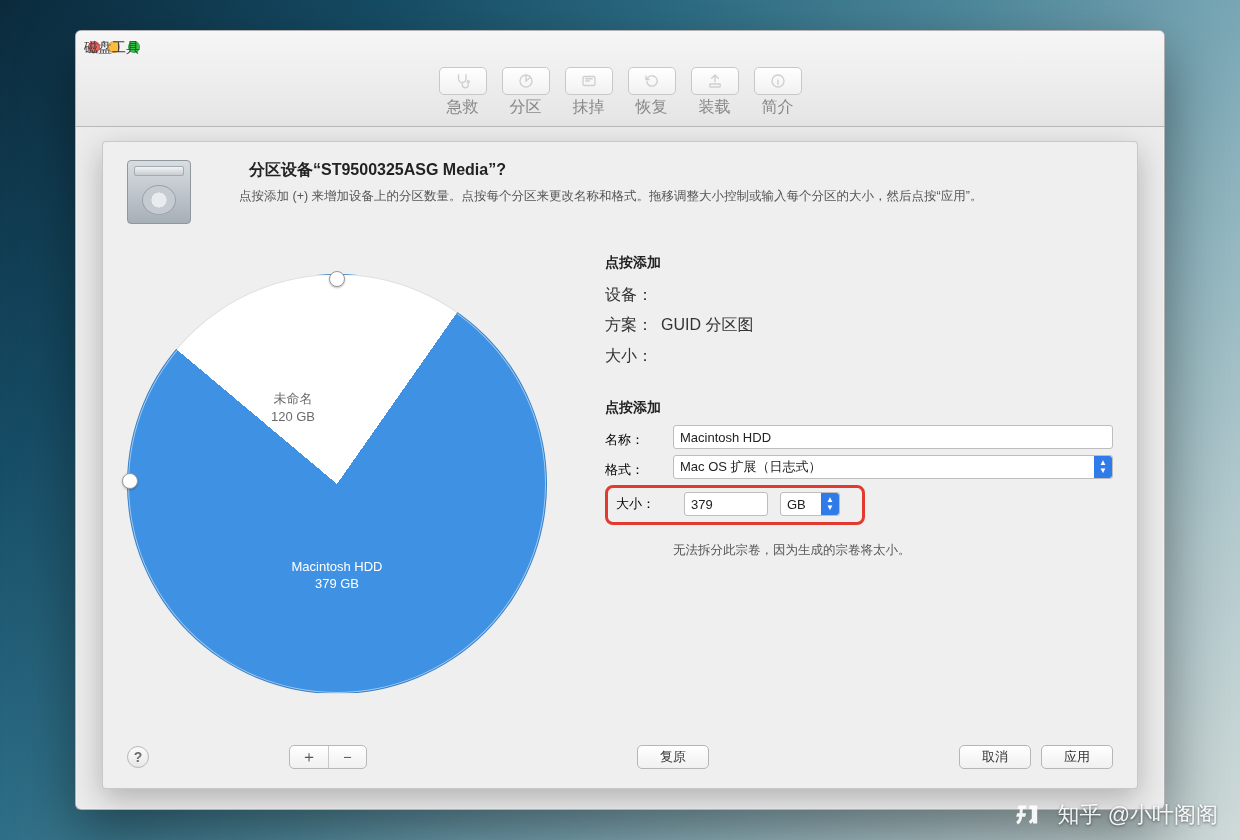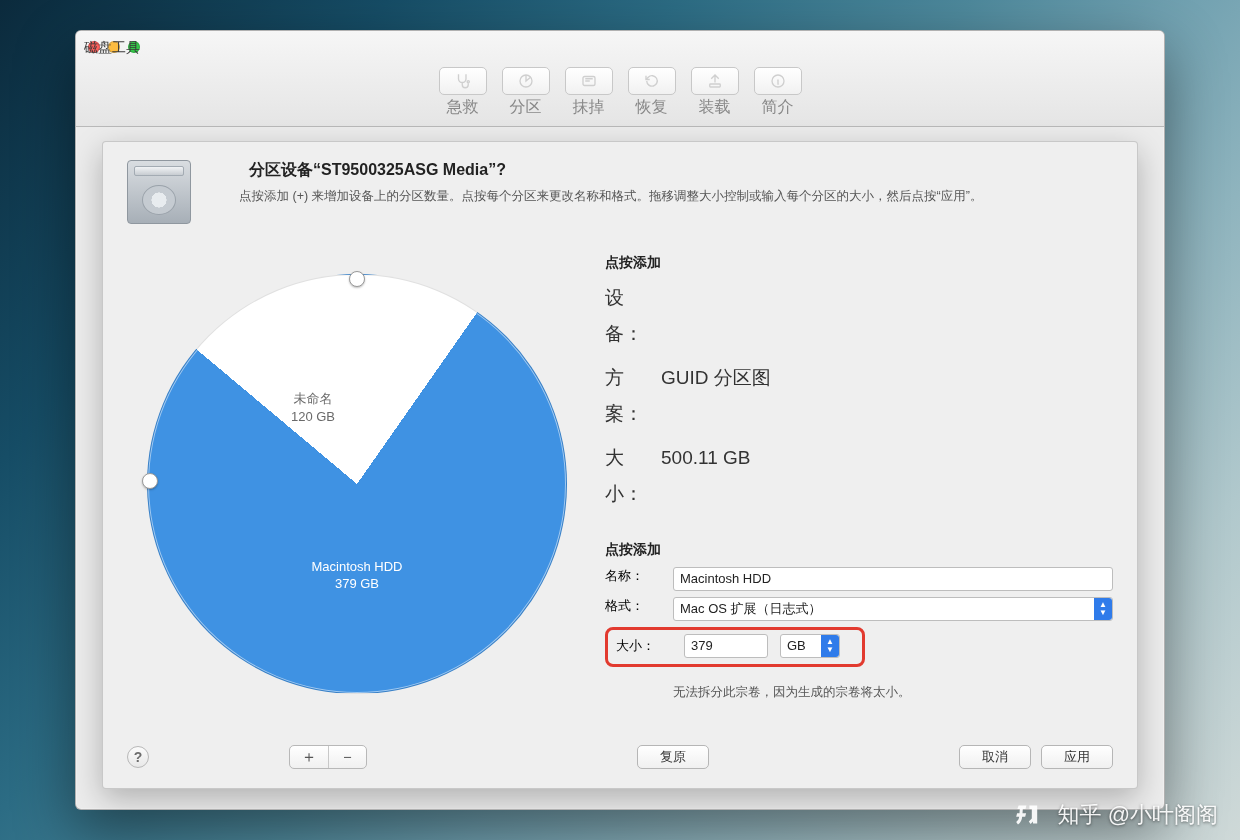--- a/index.html
+++ b/index.html
@@ -68,47 +68,47 @@
   }
   .diskicon::before { content:""; position:absolute; left:6px; right:6px; top:5px; height:8px;
     background: linear-gradient(#f1f3f5,#c7ccd1); border-radius:2px; border:1px solid #a3abb3; }
   .diskicon::after { content:""; position:absolute; left:14px; right:14px; top:24px; bottom:8px;
     background: radial-gradient(circle at 50% 50%, #e8ecef 0 35%, #c5cbd1 36% 100%);
     border-radius:50%; border:1px solid #9aa2aa; }
   .sheet-head h1 { font-size: 16px; font-weight: 600; color:#222; margin-bottom: 6px; margin-left: 42px; }
   .sheet-head p  { font-size: 12.5px; color:#555; line-height: 1.5; margin-left: 32px; }
 
   .sheet-body { display: flex; gap: 18px; flex: 1; margin-top: 10px; }
-  .pie-col { width: 460px; position: relative; display:flex; align-items:center; justify-content:center; }
+  .pie-col { width: 460px; position: relative; display:flex; align-items:center; justify-content:flex-start; }
   .info-col { flex: 1; padding-top: 14px; }
 
   .pie {
     width: 420px; height: 420px; border-radius: 50%;
     background: conic-gradient(from 310deg, #ffffff 0deg, #ffffff 85deg, #3f92e3 85deg, #3f92e3 360deg);
     border: 1px solid rgba(0,0,0,.12);
     position: relative;
     box-shadow: inset 0 0 0 1px rgba(255,255,255,.5);
   }
   .pie .lbl { position:absolute; text-align:center; font-size:13px; line-height:1.35; }
   .pie .lbl.small { color:#6a6a6a; top:115px; left:105px; width:120px; }
   .pie .lbl.big   { color:#fff; bottom:100px; left:50%; transform:translateX(-50%); width:180px; }
   .handle {
     position:absolute; width:16px; height:16px; border-radius:50%;
     background:#fff; border:1px solid #9a9a9a; box-shadow:0 1px 2px rgba(0,0,0,.25);
   }
   .handle.h1 { top: -4px; left: 50%; transform: translateX(-50%); }
   .handle.h2 { top: 198px; left: -6px; }
 
   .section-title { font-weight:600; font-size:14px; color:#222; margin: 6px 0 8px 0; }
-  .kv { display:flex; font-size:19px; color:#333; line-height:1.9;margin-top:8px; }
+  .kv { display:flex; font-size:16px; color:#333; line-height:1.9; }
   .kv .k { width:56px; color:#333; }
   .kv .k::after { content:"："; }
   .kv .v { flex:1; color:#333; }
 
-  .form-row { display:flex; align-items:flex-start; gap:12px; font-size:13px; margin: 6px 0; }
+  .form-row { display:flex; align-items:flex-end; gap:12px; font-size:13px; margin: 6px 0; }
   .form-row .k { width:56px; text-align:left; }
   .form-row .k::after { content:"："; }
   input[type=text].fld {
     flex:1; height:24px; background:#fff; border:1px solid #bdbdbd; border-radius:3px;
     padding:0 6px; font-size:13px; color:#222;
   }
   .popup {
     height:24px; background:#fff; border:1px solid #bdbdbd; border-radius:3px;
     display:flex; align-items:center; padding:0 6px; font-size:13px; color:#222;
     position:relative; min-width:60px;
@@ -264,21 +264,20 @@
         <div class="section-title">点按添加</div>
         <div class="kv">
             <div class="k">设备</div>
           </div>
         <div class="kv">
             <div class="k">方案</div>
             <div class="v">GUID 分区图</div>
           </div>
         <div class="kv">
             <div class="k">大小</div>
-            <div class="v">500.11 GB</div>
           </div>
 
         <div style="height:22px"></div>
 
         <div class="section-title">点按添加</div>
 
         <div class="form-row">
           <div class="k">名称</div>
           <input type="text" class="fld" value="Macintosh HDD" style="">
         </div>

